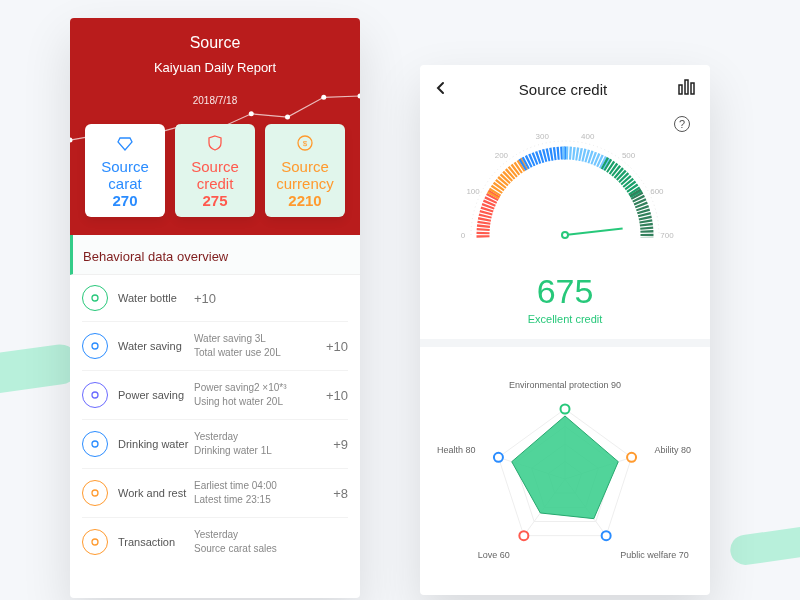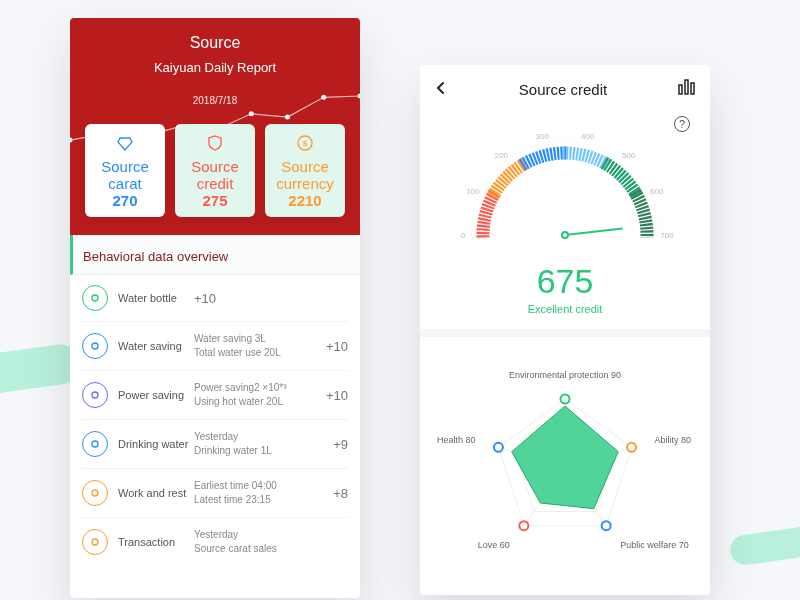--- a/index.html
+++ b/index.html
@@ -85,21 +85,21 @@
   }
   .topbar .back, .topbar .chart-ic { font-size: 18px; cursor: pointer; }
   .topbar .title { font-size: 15px; }
   .gauge-wrap { text-align: center; padding: 10px 16px 14px; position: relative; }
   .help {
     position: absolute; right: 20px; top: 6px; width: 16px; height: 16px;
     border: 1.3px solid #555; border-radius: 50%; font-size: 11px; line-height: 15px; color: #555;
     cursor: pointer;
   }
   .gauge { width: 220px; height: 130px; margin: 0 auto; }
-  .score { font-size: 34px; color: #27c87a; font-weight: 400; margin-top: 8px; }
+  .score { font-size: 34px; color: #27c87a; font-weight: 400; margin-top: 18px; }
   .score-label { font-size: 11px; color: #27c87a; margin-top: 2px; }
   .next-update { font-size: 9px; color: #aaa; margin-top: 4px; }
   .divider { height: 8px; background: #f3f5f7; }
   .radar-wrap { padding: 12px 8px; }
   .radar-svg { display: block; margin: 0 auto; }
   .radar-lbl { font-size: 9px; fill: #666; }
 
 </style>
 </head>
 <body>

